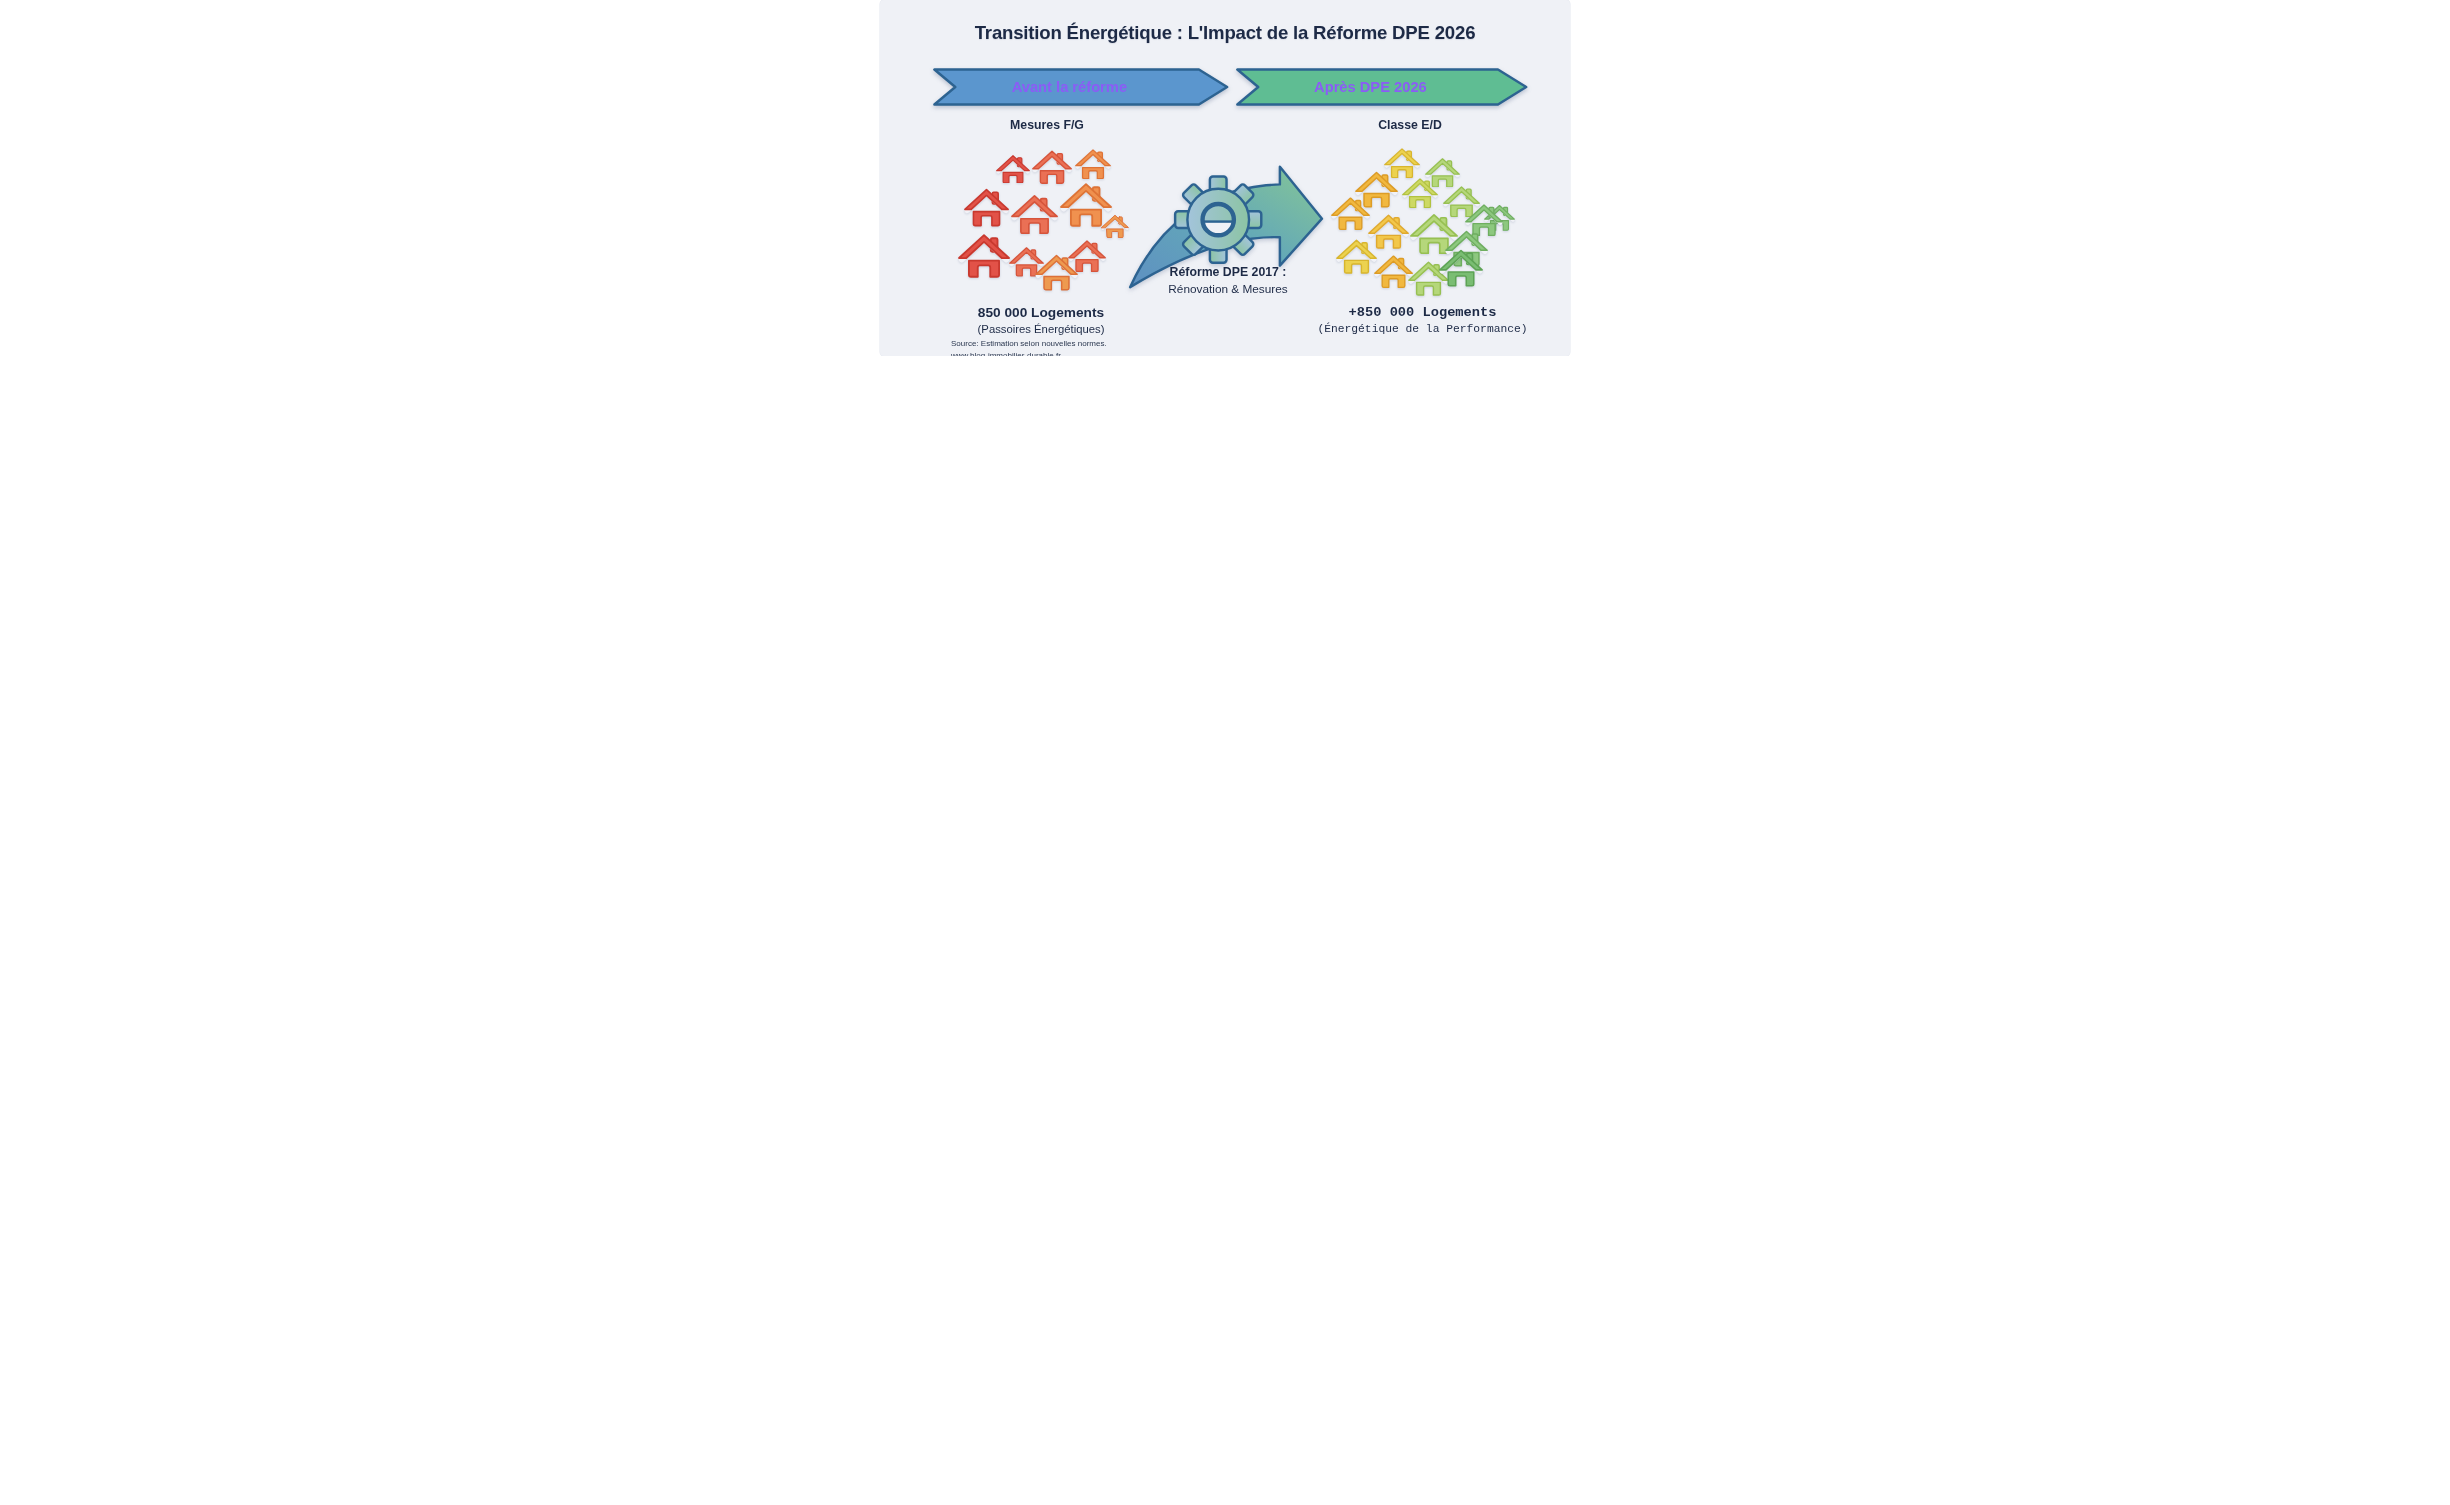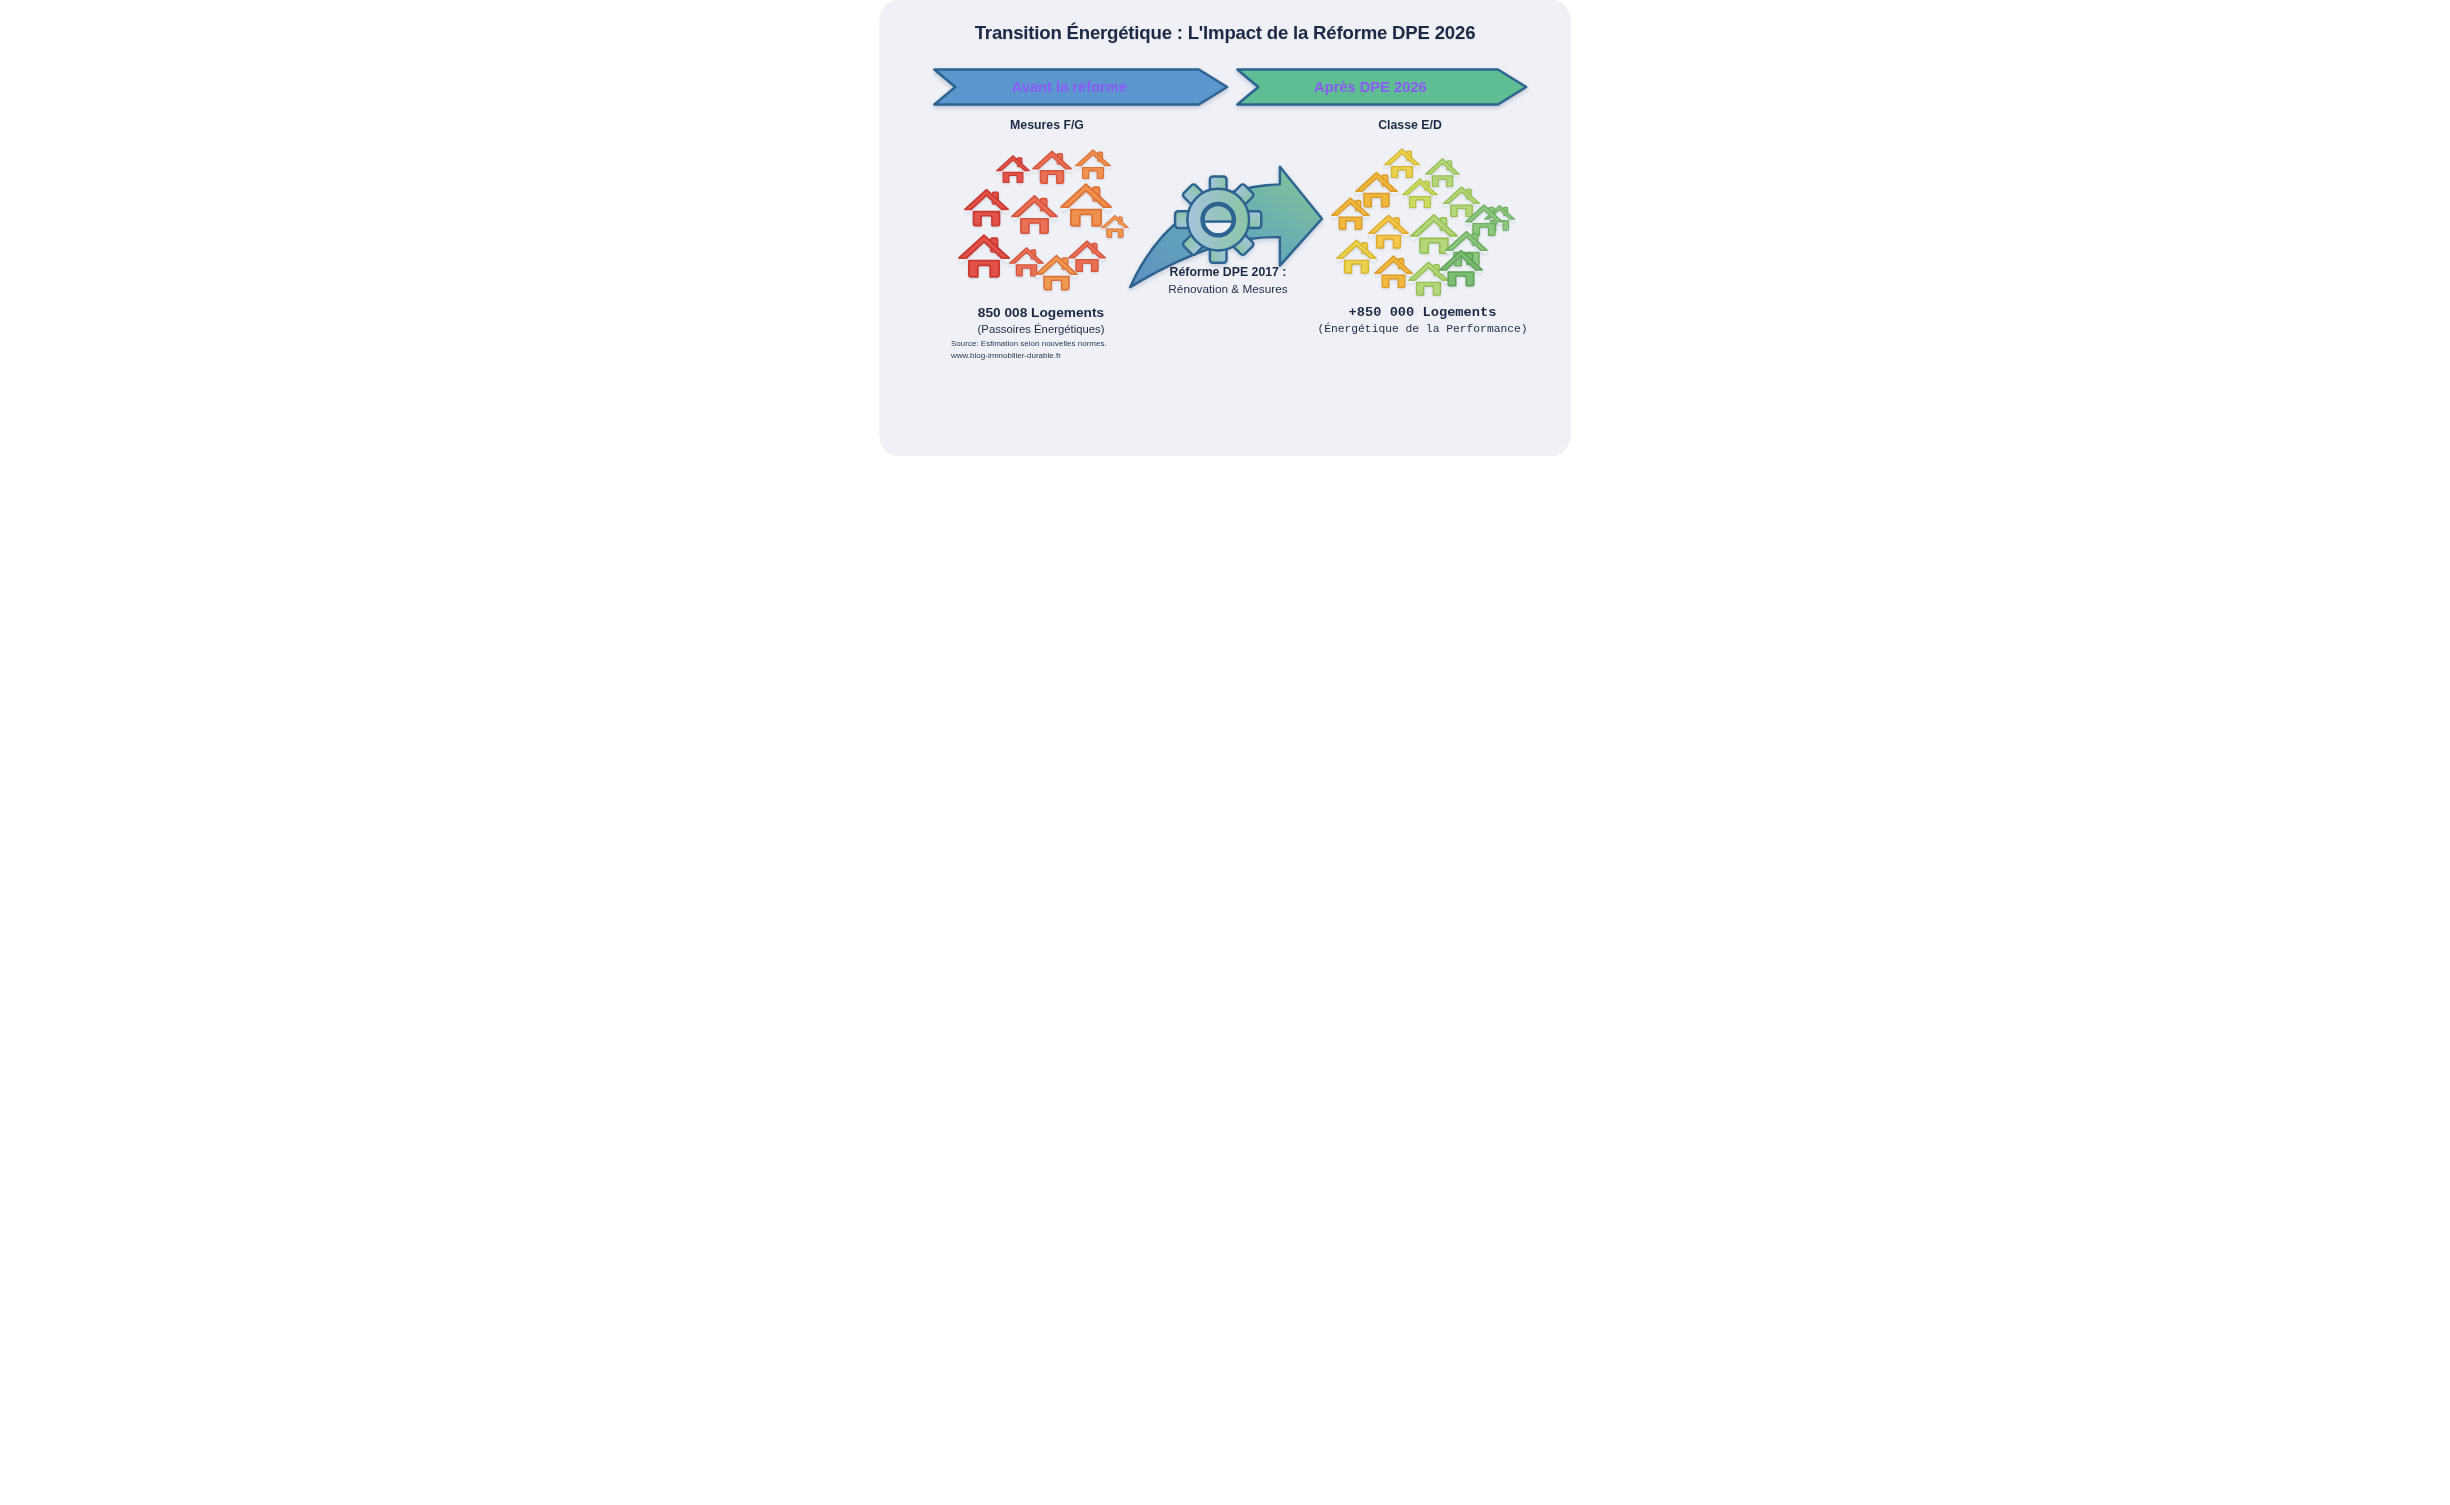--- a/index.html
+++ b/index.html
@@ -1,21 +1,21 @@
 <!DOCTYPE html>
 <html style="font-size:7.8px"><head>
 <meta charset="utf-8">
 <style>
   html, body { margin: 0; padding: 0; background: #ffffff; }
   .canvas {
     position: relative;
-    width: 690px; height: 456px;
+    width: 690px; height: 356px;
     margin: 0 auto;
     background: #eff1f6;
-    border-radius: 21px;
+    border-radius: 4px;
     overflow: hidden;
     font-family: "Liberation Sans", sans-serif;
     color: #1d2a46;
     box-shadow: 0 0 0 0.5px #e4e7ef;
   }
   .title {
     position: absolute; top: 21.6px; left: 0; width: 100%;
     text-align: center;
     font-size: 18.6px; font-weight: bold; line-height: 21.6px;
     letter-spacing: -0.2px;
@@ -332,21 +332,21 @@
       <circle r="32" fill="none" stroke-width="9"></circle>
     </g>
   </svg>
 
   <div class="transform-text">
     <div class="tt1">Réforme DPE 2017 :</div>
     <div class="tt2">Rénovation &amp; Mesures</div>
   </div>
 
   <div class="stat before">
-    <div class="value">850 008 Logements</div>
+    <div class="value">850 000 Logements</div>
     <div class="caption">(Passoires Énergétiques)</div>
   </div>
   <div class="stat after">
     <div class="value">+850 000 Logements</div>
     <div class="caption">(Énergétique de la Performance)</div>
   </div>
 
   <div class="source">
     <div>Source: Estimation selon nouvelles normes.</div>
     <div>www.blog-immobilier-durable.fr</div>

